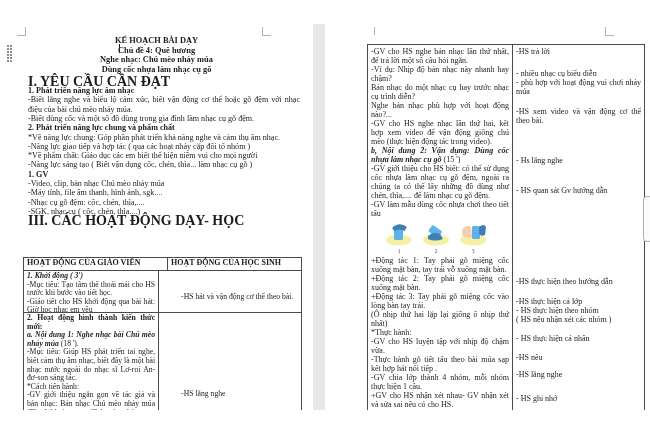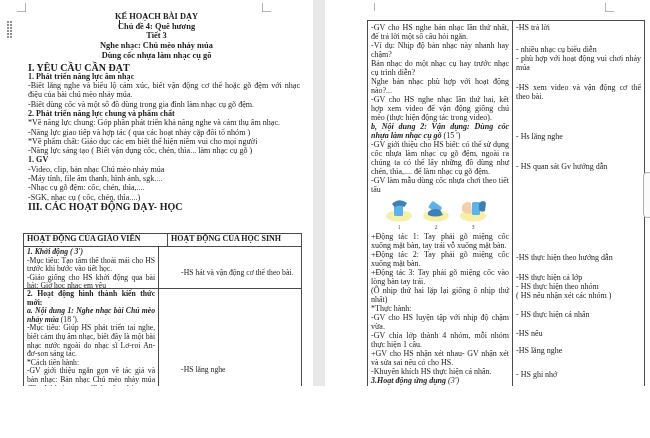--- a/index.html
+++ b/index.html
@@ -1,17 +1,17 @@
 <!DOCTYPE html>
 <html><head>
 <meta charset="utf-8">
 <style>
   html,body{margin:0;padding:0;background:#ffffff;}
   .screen{position:relative;width:650px;height:386px;background:#14532d;overflow:hidden;
-          font-family:"Liberation Serif","DejaVu Serif",serif;color:#1c1c1c;}
+          font-family:"Liberation Serif","DejaVu Serif",serif;color:#1c1c1c;margin-top:24px;}
   
   .gap-band{position:absolute;left:313px;top:0;width:12px;height:438px;background:#e8e8e8;}
   .bottom-band{position:absolute;left:0;top:433px;width:650px;height:5px;background:#efefef;}
   
   .page{position:absolute;top:0;height:438px;background:#ffffff;}
   .page-left{left:0;width:313px;}
   .page-right{left:325px;width:325px;}
   
   .drag-handle{position:absolute;left:7px;top:21px;display:grid;
     grid-template-columns:repeat(2,3px);grid-auto-rows:3px;}
@@ -20,21 +20,21 @@
   .mark{position:absolute;width:8px;height:8px;border:0 solid #b3b3b3;}
   
   .cursor{position:absolute;left:119px;top:20px;width:1px;height:9px;background:#222;}
   
   .title-block{padding-top:12px;text-align:center;font-weight:bold;
     font-size:8.4px;line-height:9.7px;}
   .title-block p{margin:0;}
   
   .sections{margin:2px 13px 0 28px;font-size:8.1px;line-height:9.3px;text-align:justify;}
   .sections p{margin:0;}
-  .h{font-weight:bold;font-size:10px;}
+  .h{font-weight:bold;font-size:14px;}
   .b{font-weight:bold;}
   .bi{font-weight:bold;font-style:italic;}
   .it{font-style:italic;}
   
   .ltable{position:absolute;left:23px;top:233px;width:277px;background:#fff;
     border:1px solid #4a4a4a;font-size:7.7px;line-height:8.6px;}
   .lt-row{display:flex;box-sizing:border-box;}
   .lt-row + .lt-row{border-top:1px solid #4a4a4a;gap:19px;}
   .lt-c{box-sizing:border-box;padding:1px 3px;overflow:hidden;text-align:justify;}
   .lt-c1{width:144px;border-right:1px solid #4a4a4a;}
@@ -95,21 +95,20 @@
         <i></i>
         <i></i>
         <i></i>
     </div>
 
     <div class="cursor"></div>
 
     <div class="title-block">
       <p>KẾ HOẠCH BÀI DẠY</p>
       <p>Chủ đề 4: Quê hương</p>
-      <p>Tiết 3</p>
       <p>Nghe nhạc: Chú mèo nhảy múa</p>
       <p>Dùng cốc nhựa làm nhạc cụ gõ</p>
     </div>
 
     <div class="sections">
       <p class="h">I. YÊU CẦU CẦN ĐẠT</p>
       <p class="b">1. Phát triển năng lực âm nhạc</p>
       <p>-Biết lắng nghe và biểu lộ cảm xúc, biết vận động cơ thể hoặc gõ đệm với nhạc điệu của bài chú mèo nhảy múa.</p>
       <p>-Biết dùng cốc và một số đồ dùng trong gia đình làm nhạc cụ gõ đệm.</p>
       <p class="b">2. Phát triển năng lực chung và phẩm chất</p>
@@ -127,21 +126,21 @@
 
     <div class="ltable">
       <div class="lt-row">
         <div class="lt-c lt-c1 lt-head">HOẠT ĐỘNG CỦA GIÁO VIÊN</div>
         <div class="lt-c lt-c2 lt-head">HOẠT ĐỘNG CỦA HỌC SINH</div>
       </div>
       <div class="lt-row lt-r1">
         <div class="lt-c lt-c1">
           <p class="bi">1. Khởi động ( 3')</p>
           <p>-Mục tiêu: Tạo tâm thế thoải mái cho HS trước khi bước vào tiết học.</p>
-          <p>-Giáo giống cho HS khởi động qua bài hát: Giờ học nhạc em yêu</p>
+          <p>-Giáo tiết cho HS khởi động qua bài hát: Giờ học nhạc em yêu</p>
         </div>
         <div class="lt-c lt-c2">
           <p class="r1hs">-HS hát và vận động cơ thể theo bài.</p>
         </div>
       </div>
       <div class="lt-row lt-r2">
         <div class="lt-c lt-c1">
           <p class="b">2. Hoạt động hình thành kiến thức mới:</p>
           <p><span class="bi">a. Nội dung 1: Nghe nhạc bài Chú mèo nhảy múa</span><span> (18 ').</span></p>
           <p>-Mục tiêu: Giúp HS phát triển tai nghe, biết cảm thụ âm nhạc, biết đây là một bài nhạc nước ngoài do nhạc sĩ Lơ-roi An-đơ-son sáng tác.</p>
@@ -196,20 +195,21 @@
             <div class="cap">3</div>
           </div>
         </div>
 
         <p>+Động tác 1: Tay phải gõ miệng cốc xuống mặt bàn, tay trái vỗ xuống mặt bàn.</p>
         <p>+Động tác 2: Tay phải gõ miệng cốc xuống mặt bàn.</p>
         <p>+Động tác  3: Tay phải gõ miệng cốc vào lòng bàn tay trái.</p>
         <p>(Ô nhịp thứ hai lặp lại giống ô nhịp thứ nhất)</p>
         <p>*Thực hành:</p>
         <p>-GV cho HS luyện tập với nhịp độ chậm vừa.</p>
+        <p>-Thực hành gõ tiết tấu theo bài múa sạp kết hợp hát nối tiếp .</p>
         <p>-GV chia lớp thành 4 nhóm, mỗi nhóm thực hiện 1 câu.</p>
         <p>+GV cho HS nhận xét nhau- GV nhận xét và sửa sai nếu có cho HS.</p>
         <p>-Khuyến khích HS thực hiện cá nhân.</p>
         <p><span class="bi">3.Hoạt động ứng dụng</span><span class="it"> (3')</span></p>
         <p>-Nêu nd bài học.</p>
 
       </div>
 
       <div class="rt-c rt-hs">
         <p>-HS trả lời</p>

